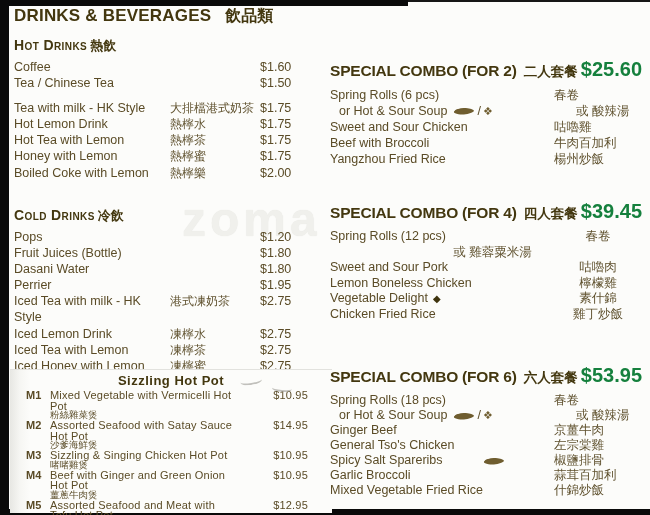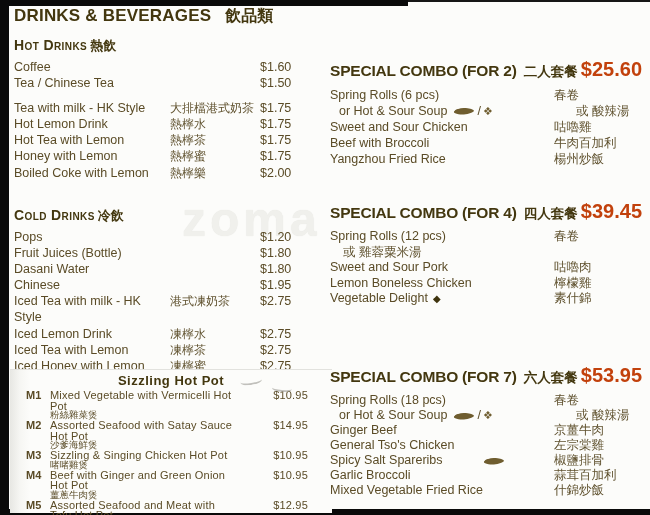--- a/index.html
+++ b/index.html
@@ -37,23 +37,23 @@
   .drow .nm{width:156px;}
   .drow .zh{flex:1;font-size:12px;color:#5f512e;}
   .drow .pr{width:54px;}
 
   
   .combo{position:absolute;left:330px;width:312px;}
   .combo2{top:58px;} .combo4{top:200px;} .combo6{top:364px;}
   .chead{display:flex;align-items:baseline;margin-bottom:6px;color:#43370f;}
   .chead .ct{font-weight:bold;font-size:15.5px;letter-spacing:-0.2px;white-space:nowrap;}
   .chead .ctzh{font-weight:bold;font-size:13.5px;margin-left:7px;white-space:nowrap;}
-  .chead .cpr{margin-left:auto;font-weight:bold;font-size:20px;color:#c2410c;}
+  .chead .cpr{margin-left:auto;font-weight:bold;font-size:20px;color:#15803d;}
   .crow{display:flex;font-size:12.5px;}
-  .combo2 .crow{line-height:16px;} .combo4 .crow{line-height:15.5px;} .combo6 .crow{line-height:15px;}
+  .combo2 .crow{line-height:16px;} .combo4 .crow{line-height:15.5px;text-align:center;} .combo6 .crow{line-height:15px;}
   .crow .cn{width:224px;display:flex;align-items:center;}
   .crow .czh{flex:1;color:#5f512e;}
   .crow.ind .cn{padding-left:9px;}
   .crow.ind .czh{padding-left:13px;}
   .icon-wrap{display:inline-flex;align-items:center;margin-left:6px;}
   .chili{width:22px;height:10px;}
   .slash{margin:0 2px;color:#5a4b26;}
   .crossd{font-size:11px;color:#6f5d2f;}
   .vdiamond{font-size:10px;color:#3f340e;margin-left:5px;}
   .sp-gap{margin-left:40px;}
@@ -145,21 +145,21 @@
         <span class="nm">Fruit Juices (Bottle)</span>
         <span class="zh"></span>
         <span class="pr">$1.80</span>
       </div>
     <div class="drow">
         <span class="nm">Dasani Water</span>
         <span class="zh"></span>
         <span class="pr">$1.80</span>
       </div>
     <div class="drow">
-        <span class="nm">Chinese</span>
+        <span class="nm">Perrier</span>
         <span class="zh"></span>
         <span class="pr">$1.95</span>
       </div>
     <div class="drow">
         <span class="nm">Iced Tea with milk - HK Style</span>
         <span class="zh">港式凍奶茶</span>
         <span class="pr">$2.75</span>
       </div>
     <div class="drow">
         <span class="nm">Iced Lemon Drink</span>
@@ -305,25 +305,31 @@
         </span>
         <span class="czh">檸檬雞</span>
       </div>
     <div class="crow">
       <span class="cn">
           <span>Vegetable Delight</span>
         <span class="vdiamond">◆</span>
       </span>
         <span class="czh">素什錦</span>
       </div>
+    <div class="crow">
+        <span class="cn">
+          <span>Chicken Fried Rice</span>
+        </span>
+        <span class="czh">雞丁炒飯</span>
+      </div>
   </div>
 
   <div class="combo combo6">
     <div class="chead">
-      <span class="ct">SPECIAL COMBO (FOR 7)</span>
+      <span class="ct">SPECIAL COMBO (FOR 6)</span>
       <span class="ctzh">六人套餐</span>
       <span class="cpr">$53.95</span>
     </div>
     <div class="crow">
         <span class="cn">
           <span>Spring Rolls (18 pcs)</span>
         </span>
         <span class="czh">春卷</span>
       </div>
     <div class="crow ind">

